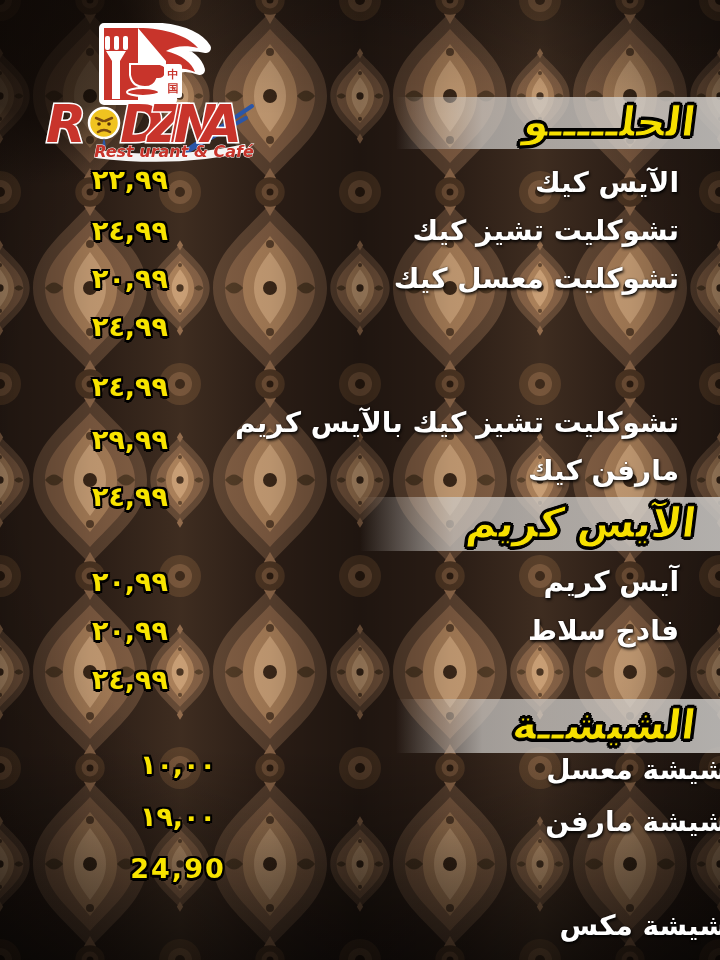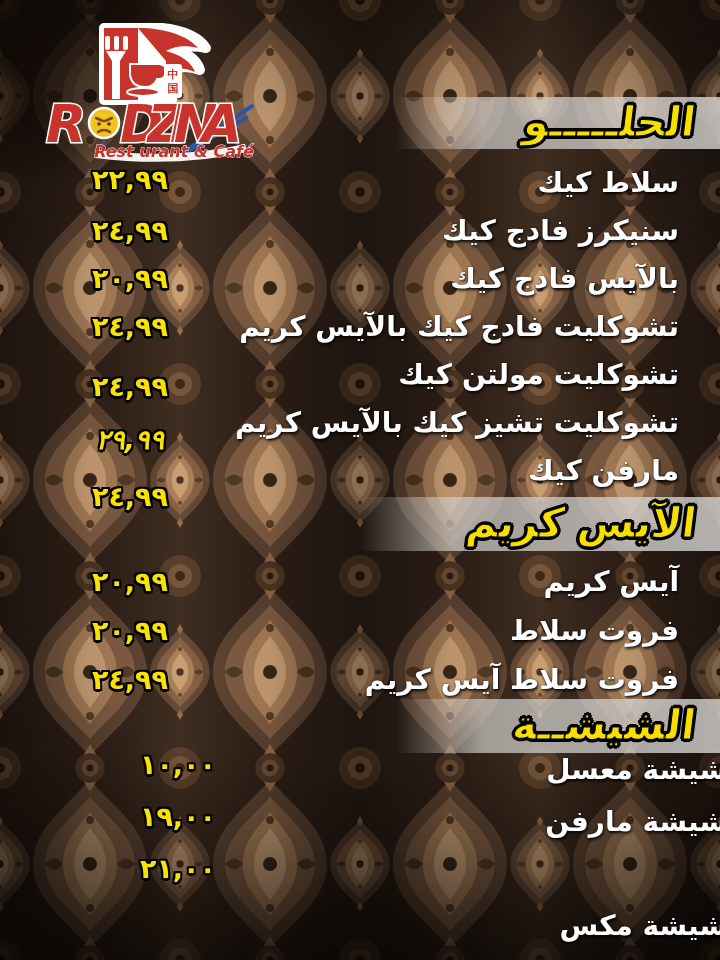--- a/index.html
+++ b/index.html
@@ -57,21 +57,21 @@
                  2px 0 0 #000, -2px 2px 0 #000, 0 3px 0 #000, 2px 2px 0 #000;
   }
   .item-name{
     position:absolute;right:24px;top:50%;transform:translateY(-50%);
     font-size:28px;font-weight:bold;color:var(--item-color);direction:rtl;white-space:nowrap;
     text-shadow:1px 2px 3px rgba(0,0,0,0.85), 0 0 2px rgba(0,0,0,0.6);
   }
   
   .rows-1 .row:nth-child(1) .price{transform:translateY(calc(-50% - 3px));}
   .rows-1 .row:nth-child(5) .price{transform:translateY(calc(-50% + 12px));}
-  .rows-1 .row:nth-child(6) .price{transform:translateY(calc(-50% + 17px));font-style:italic;}
+  .rows-1 .row:nth-child(6) .price{transform:translateY(calc(-50% + 17px));}
   .rows-1 .row:nth-child(7) .price{transform:translateY(calc(-50% + 26px));}
   .rows-3 .price{transform:translateY(calc(-50% - 5px));}
 </style>
 </head>
 <body>
 
 <div class="page">
 
   <svg class="bg-svg" xmlns="http://www.w3.org/2000/svg" width="720" height="960" viewBox="0 0 720 960">
     <defs>
@@ -168,37 +168,35 @@
     <path d="M58,148 q80,10 150,-6" stroke="#ffffff" stroke-width="8" fill="none" opacity="0.95"></path>
     <text x="136" y="151" text-anchor="middle" font-family="DejaVu Sans, sans-serif" font-size="16" font-weight="bold" font-style="italic" fill="#c8342b" stroke="#ffffff" stroke-width="0.8" paint-order="stroke">Rest urant &amp; Café</text>
   </svg>
 
   <div class="band band-1">
     <div class="sec-title">الحلـــــو</div>
   </div>
   <div class="rows rows-1">
       <div class="row">
         <div class="price">٢٢,٩٩</div>
-        <div class="item-name">سلاط كيك</div>
-      </div>
-      <div class="row">
-        <div class="price">٢٤,٩٩</div>
-        <div class="item-name">سنيكرز فادج كيك</div>
+        <div class="item-name">الآيس كيك</div>
+      </div>
+      <div class="row">
+        <div class="price">٢٤,٩٩</div>
+        <div class="item-name">تشوكليت تشيز كيك</div>
       </div>
       <div class="row">
         <div class="price">٢٠,٩٩</div>
-        <div class="item-name">بالآيس فادج كيك</div>
-      </div>
-      <div class="row">
-        <div class="price">٢٤,٩٩</div>
-        <div class="item-name">تشوكليت فادج كيك بالآيس كريم</div>
-      </div>
-      <div class="row">
-        <div class="price">٢٤,٩٩</div>
-        <div class="item-name">تشوكليت مولتن كيك</div>
+        <div class="item-name">تشوكليت معسل كيك</div>
+      </div>
+      <div class="row">
+        <div class="price">٢٤,٩٩</div>
+      </div>
+      <div class="row">
+        <div class="price">٢٤,٩٩</div>
       </div>
       <div class="row">
         <div class="price">٢٩,٩٩</div>
         <div class="item-name">تشوكليت تشيز كيك بالآيس كريم</div>
       </div>
       <div class="row">
         <div class="price">٢٤,٩٩</div>
         <div class="item-name">مارفن كيك</div>
       </div>
     </div>
@@ -206,41 +204,40 @@
   <div class="band band-2">
     <div class="sec-title">الآيس كريم</div>
   </div>
   <div class="rows rows-2">
       <div class="row">
         <div class="price">٢٠,٩٩</div>
         <div class="item-name">آيس كريم</div>
       </div>
       <div class="row">
         <div class="price">٢٠,٩٩</div>
-        <div class="item-name">فروت سلاط</div>
-      </div>
-      <div class="row">
-        <div class="price">٢٤,٩٩</div>
-        <div class="item-name">فروت سلاط آيس كريم</div>
+        <div class="item-name">فادج سلاط</div>
+      </div>
+      <div class="row">
+        <div class="price">٢٤,٩٩</div>
       </div>
     </div>
 
   <div class="band band-3">
     <div class="sec-title">الشيشــة</div>
   </div>
   <div class="rows rows-3">
       <div class="row">
         <div class="price">١٠,٠٠</div>
         <div class="item-name">شيشة معسل</div>
       </div>
       <div class="row">
         <div class="price">١٩,٠٠</div>
         <div class="item-name">شيشة مارفن</div>
       </div>
       <div class="row">
-        <div class="price">٢١,٠٠</div>
+        <div class="price">24,90</div>
       </div>
       <div class="row">
         <div class="item-name">شيشة مكس</div>
       </div>
     </div>
 
 </div>
 
 </body></html>

